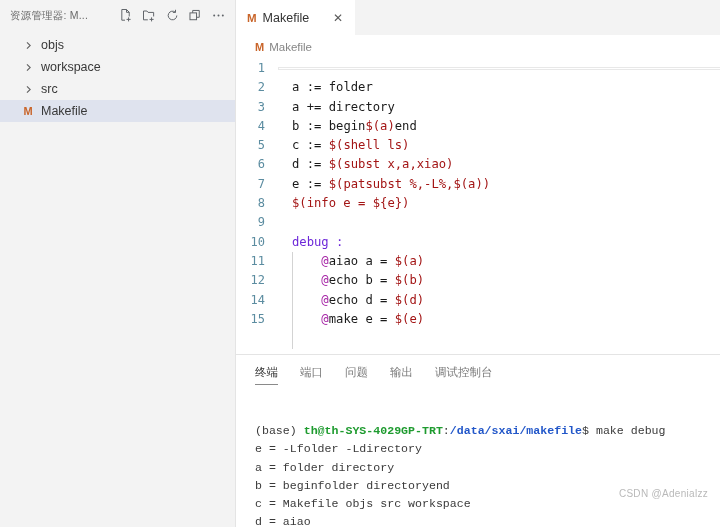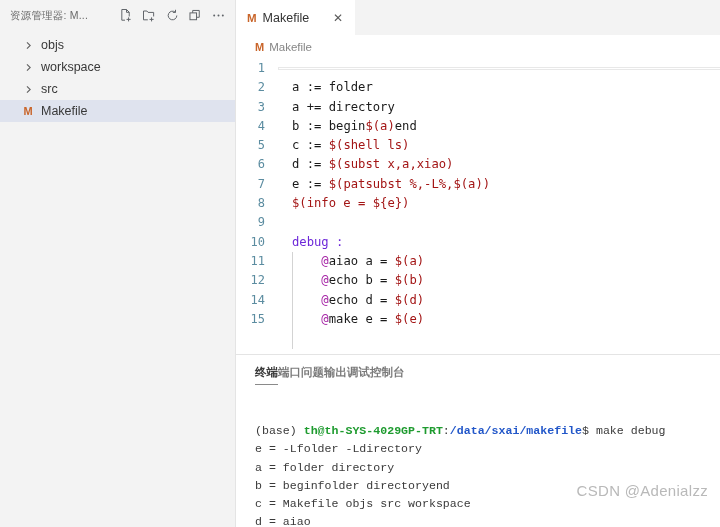--- a/index.html
+++ b/index.html
@@ -175,22 +175,22 @@
     flex: 0 0 173px;
     height: 173px;
     border-top: 1px solid #e4e4e4;
     background: #ffffff;
     display: flex; flex-direction: column;
   }
   .panel-tabs {
     height: 35px;
     display: flex; align-items: center;
     padding-left: 19px;
+    gap: 22px;
     flex: 0 0 35px;
-    font-weight: bold;
   }
   .ptab {
     font-size: 11.5px;
     color: #7a7a7a;
     height: 35px;
     display: flex; align-items: center;
     position: relative;
     white-space: nowrap;
   }
   .ptab.active { color: #3b3b3b; }
@@ -211,21 +211,21 @@
     white-space: pre;
     overflow: hidden;
     position: relative;
   }
   .t-green { color: #1e9b2f; font-weight: 700; }
   .t-blue  { color: #2257c9; font-weight: 700; }
   .t-plain { color: #3a3a3a; }
   .watermark {
     position: absolute;
     right: 12px; bottom: 28px;
-    font-size: 15px;
+    font-size: 10px;
     color: #b9b9b9;
     font-family: "Liberation Sans", sans-serif;
     letter-spacing: .3px;
   }
 </style>
 </head>
 <body>
 
 <div id="app">
 

